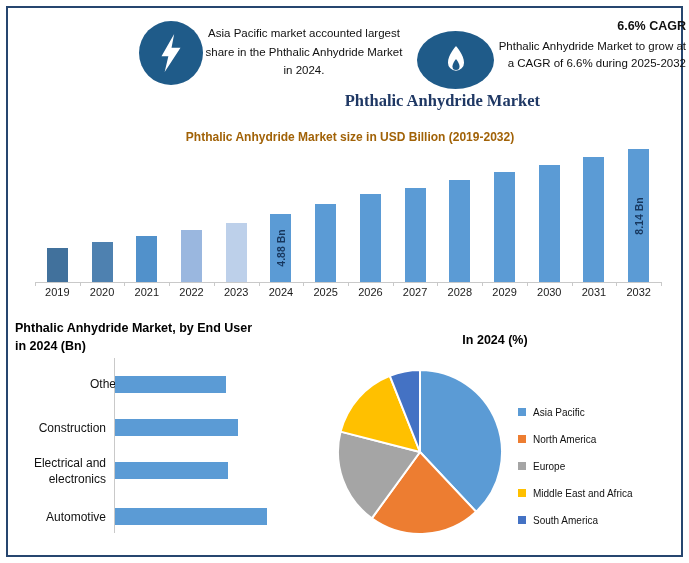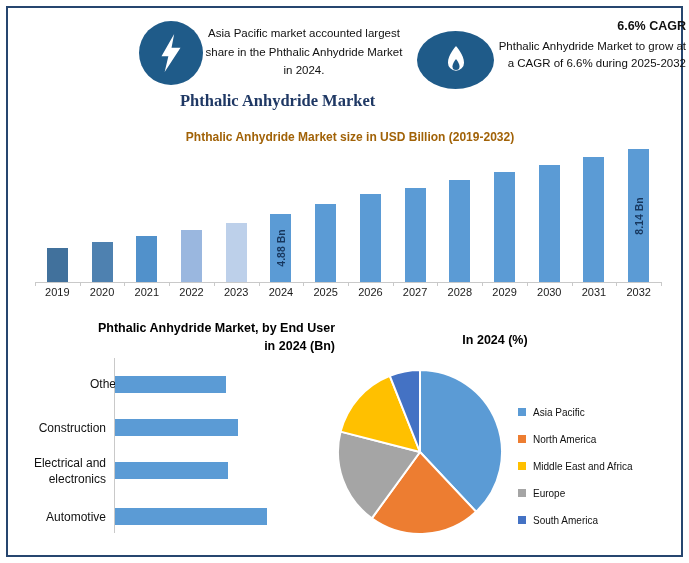--- a/index.html
+++ b/index.html
@@ -22,36 +22,36 @@
   .icon-circle{position:absolute;background:#1F5B89;display:flex;align-items:center;justify-content:center;}
   .icon-bolt{left:139px;top:21px;width:64px;height:64px;border-radius:50%;}
   .icon-flame{left:417px;top:31px;width:77px;height:58px;border-radius:50%;}
 
   .note-asia{position:absolute;left:205px;top:24px;width:198px;text-align:center;font-size:11.5px;
     line-height:1.62;color:#111;}
   .note-cagr{position:absolute;left:496px;top:19px;width:190px;text-align:right;color:#111;}
   .cagr-title{font-weight:bold;font-size:12.5px;margin-bottom:5px;}
   .cagr-text{font-size:11.5px;line-height:1.52;}
 
-  .main-title{position:absolute;left:180px;top:91px;width:360px;text-align:left;
+  .main-title{position:absolute;left:180px;top:91px;width:360px;text-align:right;
     font-family:"Liberation Serif",serif;font-weight:bold;font-size:16.5px;color:#1F3864;}
 
   
   .chart1-title{position:absolute;left:40px;top:130px;width:620px;text-align:center;
     font-weight:bold;font-size:12px;color:#a16207;}
   .plot1{position:absolute;left:35px;top:142px;width:626px;height:140px;border-bottom:1px solid #C9C9C9;}
   .bar{position:absolute;bottom:0;}
   .tick{position:absolute;top:140px;width:1px;height:4px;background:#C9C9C9;}
   .bar-vlabel{position:absolute;white-space:nowrap;font-size:10.5px;font-weight:600;color:#17375E;
     transform:translate(-50%,-50%) rotate(-90deg);}
   .xlabels{position:absolute;left:35px;top:286px;width:626px;display:flex;}
   .xlabels div{flex:1;text-align:center;font-size:11px;color:#1a1a1a;}
 
   
-  .chart2-title{position:absolute;left:15px;top:320px;width:320px;text-align:right;
+  .chart2-title{position:absolute;left:15px;top:320px;width:320px;text-align:left;
     font-weight:bold;font-size:12.5px;color:#000;line-height:1.4;}
   .axis2{position:absolute;left:114px;top:358px;width:1px;height:175px;background:#C9C9C9;}
   .cat-label{position:absolute;left:0;width:106px;text-align:right;font-size:12px;color:#111;
     transform:translateY(-50%);line-height:1.35;}
   .hbar{position:absolute;left:115px;height:17px;}
 
   
   .chart3-title{position:absolute;left:345px;top:332px;width:300px;text-align:center;
     font-weight:bold;font-size:12.5px;color:#000;line-height:1.4;}
   .pie-svg{position:absolute;left:336px;top:368px;}
@@ -169,25 +169,25 @@
   <div class="legend" id="legend">
       <div class="legend-item">
         <span class="legend-swatch" style="background: rgb(91, 155, 213);"></span>
         <span class="legend-label">Asia Pacific</span>
       </div>
       <div class="legend-item">
         <span class="legend-swatch" style="background: rgb(237, 125, 49);"></span>
         <span class="legend-label">North America</span>
       </div>
       <div class="legend-item">
+        <span class="legend-swatch" style="background: rgb(165, 165, 165);"></span>
+        <span class="legend-label">Europe</span>
+      </div>
+      <div class="legend-item">
         <span class="legend-swatch" style="background: rgb(255, 192, 0);"></span>
         <span class="legend-label">Middle East and Africa</span>
-      </div>
-      <div class="legend-item">
-        <span class="legend-swatch" style="background: rgb(165, 165, 165);"></span>
-        <span class="legend-label">Europe</span>
       </div>
       <div class="legend-item">
         <span class="legend-swatch" style="background: rgb(68, 114, 196);"></span>
         <span class="legend-label">South America</span>
       </div>
     </div>
 </div>
 
 </body></html>

